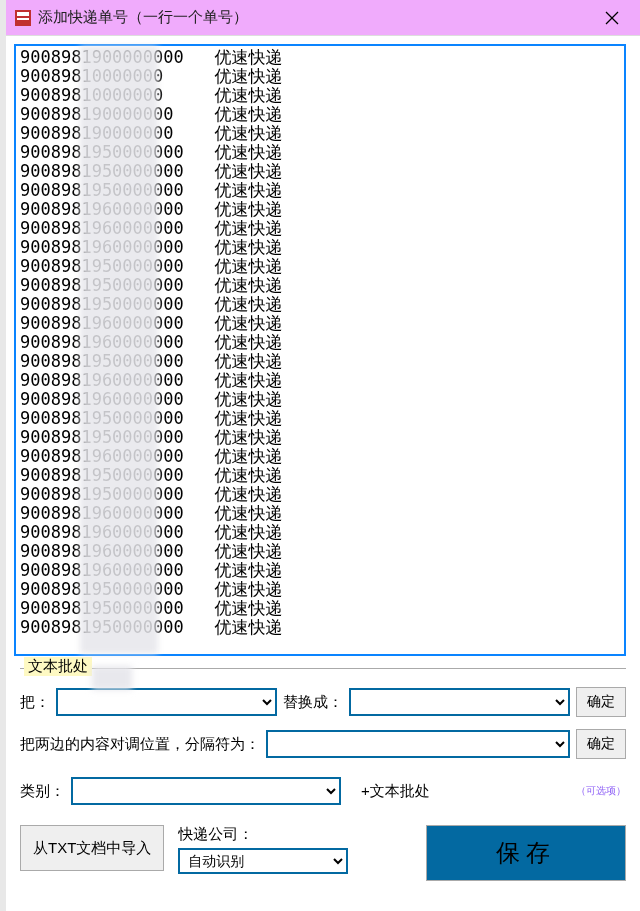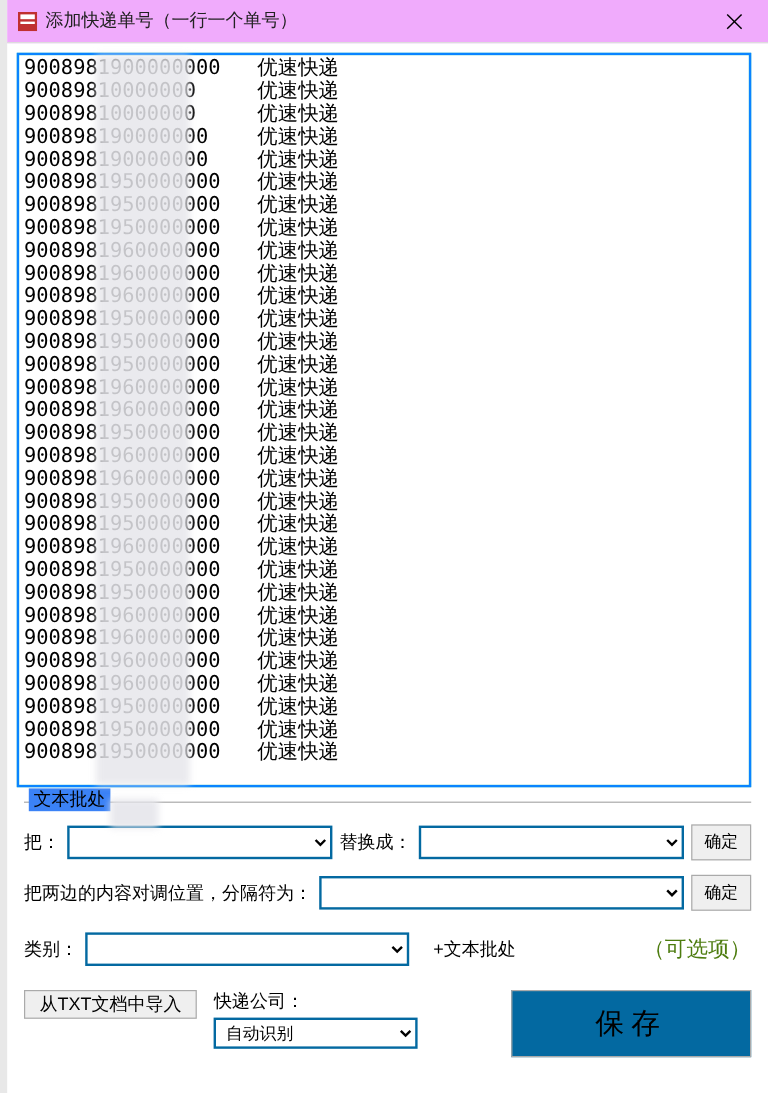--- a/index.html
+++ b/index.html
@@ -78,21 +78,21 @@
 
     .section-divider {
       border-top: 1px solid #aaa;
       margin: 4px 14px 0 14px;
       position: relative;
     }
     .section-label {
       position: absolute;
       top: -12px;
       left: 4px;
-      background: #3b82f6;
+      background: #fef9c3;
       padding: 0 4px;
       font-size: 15px;
       color: #000;
     }
     .form-area {
       padding: 18px 14px 8px 14px;
     }
     .row {
       display: flex;
       align-items: center;
@@ -116,40 +116,40 @@
       border: 1px solid #aaa;
       background: #efefef;
       height: 30px;
       min-width: 48px;
       padding: 0 10px;
       font-size: 14px;
       cursor: pointer;
       font-family: inherit;
     }
     .optional-label {
-      color: #4d7c0f;
-      font-size: 18px;
+      color: #8b5cf6;
+      font-size: 10px;
       margin-left: auto;
     }
     .manage-link {
       color: #000;
       font-size: 15px;
       cursor: pointer;
       margin-left: 14px;
     }
     .bottom-area {
       display: flex;
       align-items: flex-start;
       padding: 0 14px 8px 14px;
       gap: 14px;
     }
     .import-btn {
       border: 1px solid #aaa;
       background: #efefef;
-      height: 24px;
+      height: 46px;
       padding: 0 12px;
       font-size: 15px;
       cursor: pointer;
       font-family: inherit;
     }
     .courier-col {
       display: flex;
       flex-direction: column;
       gap: 4px;
     }

